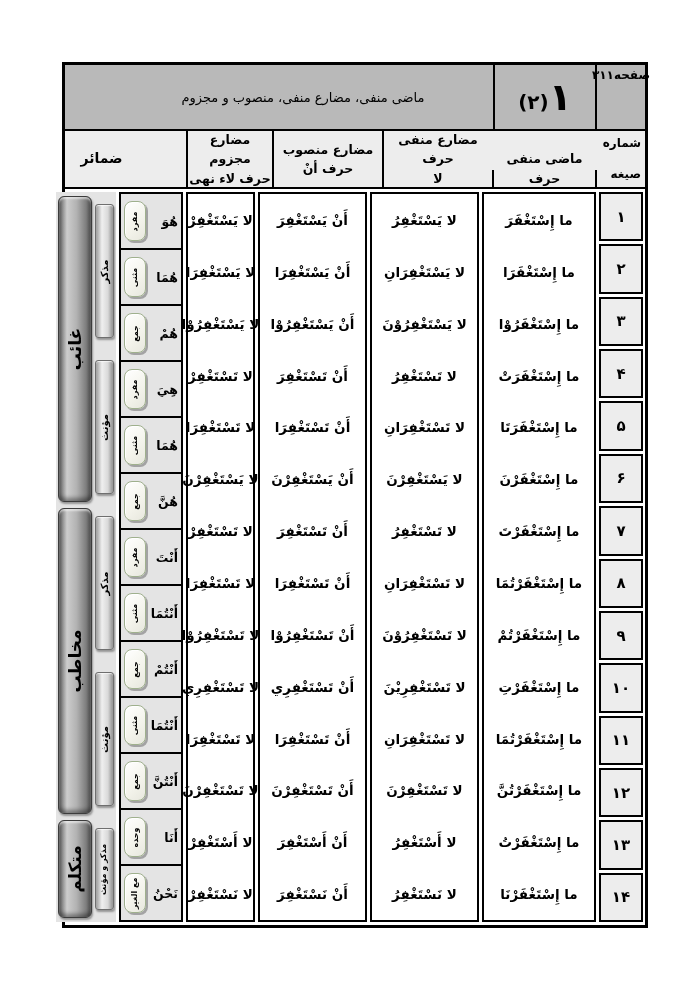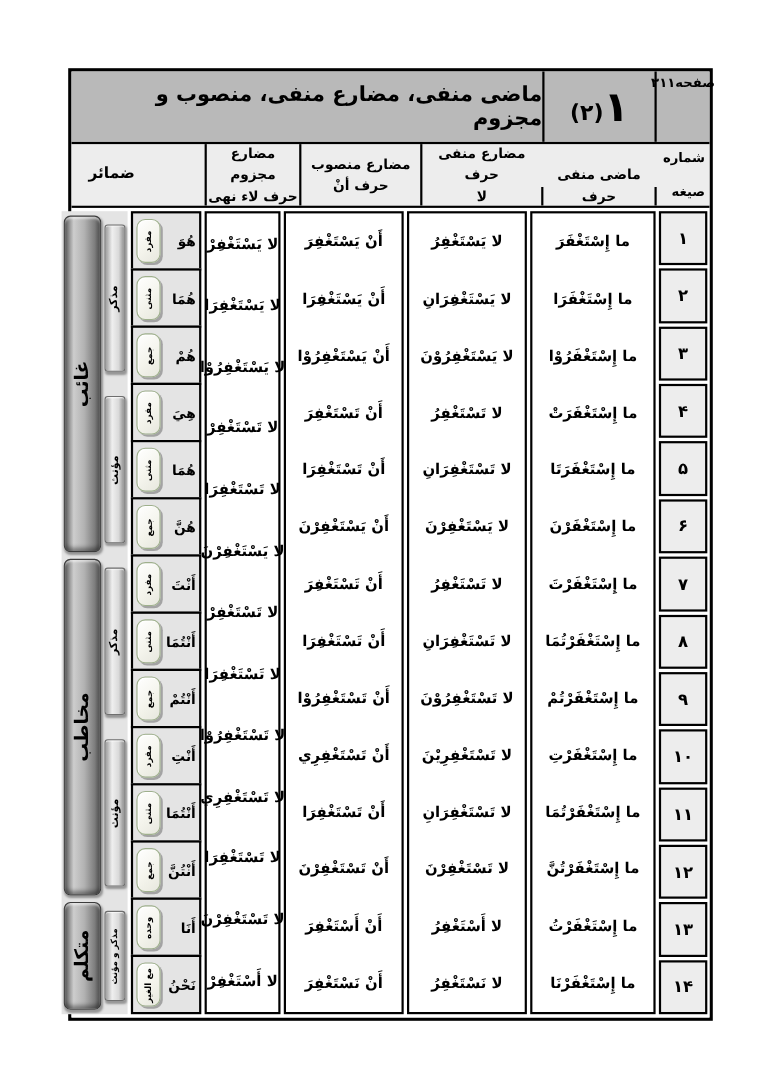--- a/index.html
+++ b/index.html
@@ -23,21 +23,21 @@
     font-size:12px; font-weight:bold; line-height:1.45;
   }
   .hdr-lesson {
     width:104px; flex:0 0 auto; border-left:2px solid #000; border-right:2px solid #000;
     display:flex; align-items:center; justify-content:center; direction:rtl;
   }
   .hdr-lesson .big { font-size:38px; font-weight:bold; line-height:1; }
   .hdr-lesson .paren { font-size:20px; font-weight:bold; margin-top:10px; }
   .hdr-title {
     flex:1; display:flex; align-items:center; justify-content:center;
-    font-size:19px; font-weight:bold; letter-spacing:-0.2px;padding-left:48px;
+    font-size:13px; font-weight:normal; letter-spacing:-0.2px;padding-left:48px;
   }
 
   
   .band-cols { height:58px; background:#ededed; border-top:2px solid #000; display:flex; direction:rtl; flex:0 0 auto; }
   .ch { display:flex; flex-direction:column; align-items:center; justify-content:center;
         font-size:12.5px; font-weight:bold; line-height:1.55; text-align:center; }
   .ch-index { width:48px; font-size:12px; align-items:flex-start; padding-right:4px;gap:12px; }
   .ch-past { width:105px; border-left:2px solid #000; border-right:2px solid #000;margin-top:39px; }
   .ch-present { width:110px; border-left:2px solid #000; }
   .ch-subj { width:110px; border-left:2px solid #000; }
@@ -207,20 +207,21 @@
         <div class="vslot">لا تَسْتَغْفِرْ</div>
         <div class="vslot">لا تَسْتَغْفِرَا</div>
         <div class="vslot">لا يَسْتَغْفِرْنَ</div>
         <div class="vslot">لا تَسْتَغْفِرْ</div>
         <div class="vslot">لا تَسْتَغْفِرَا</div>
         <div class="vslot">لا تَسْتَغْفِرُوْا</div>
         <div class="vslot">لا تَسْتَغْفِرِي</div>
         <div class="vslot">لا تَسْتَغْفِرَا</div>
         <div class="vslot">لا تَسْتَغْفِرْنَ</div>
         <div class="vslot">لا أَسْتَغْفِرْ</div>
+        <div class="vslot">لا نَسْتَغْفِرْ</div>
       </div>
     <div class="col-pron">
         <div class="pron-cell">
           <span class="pron-word">هُوَ</span>
           <div class="sg-btn">
             <span>مفرد</span>
           </div>
         </div>
         <div class="pron-cell">
           <span class="pron-word">هُمَا</span>
@@ -261,26 +262,20 @@
         <div class="pron-cell">
           <span class="pron-word">أَنْتُمَا</span>
           <div class="sg-btn">
             <span>مثنی</span>
           </div>
         </div>
         <div class="pron-cell">
           <span class="pron-word">أَنْتُمْ</span>
           <div class="sg-btn">
             <span>جمع</span>
-          </div>
-        </div>
-        <div class="pron-cell">
-          <span class="pron-word">أَنْتِ</span>
-          <div class="sg-btn">
-            <span>مفرد</span>
           </div>
         </div>
         <div class="pron-cell">
           <span class="pron-word">أَنْتُمَا</span>
           <div class="sg-btn">
             <span>مثنی</span>
           </div>
         </div>
         <div class="pron-cell">
           <span class="pron-word">أَنْتُنَّ</span>

